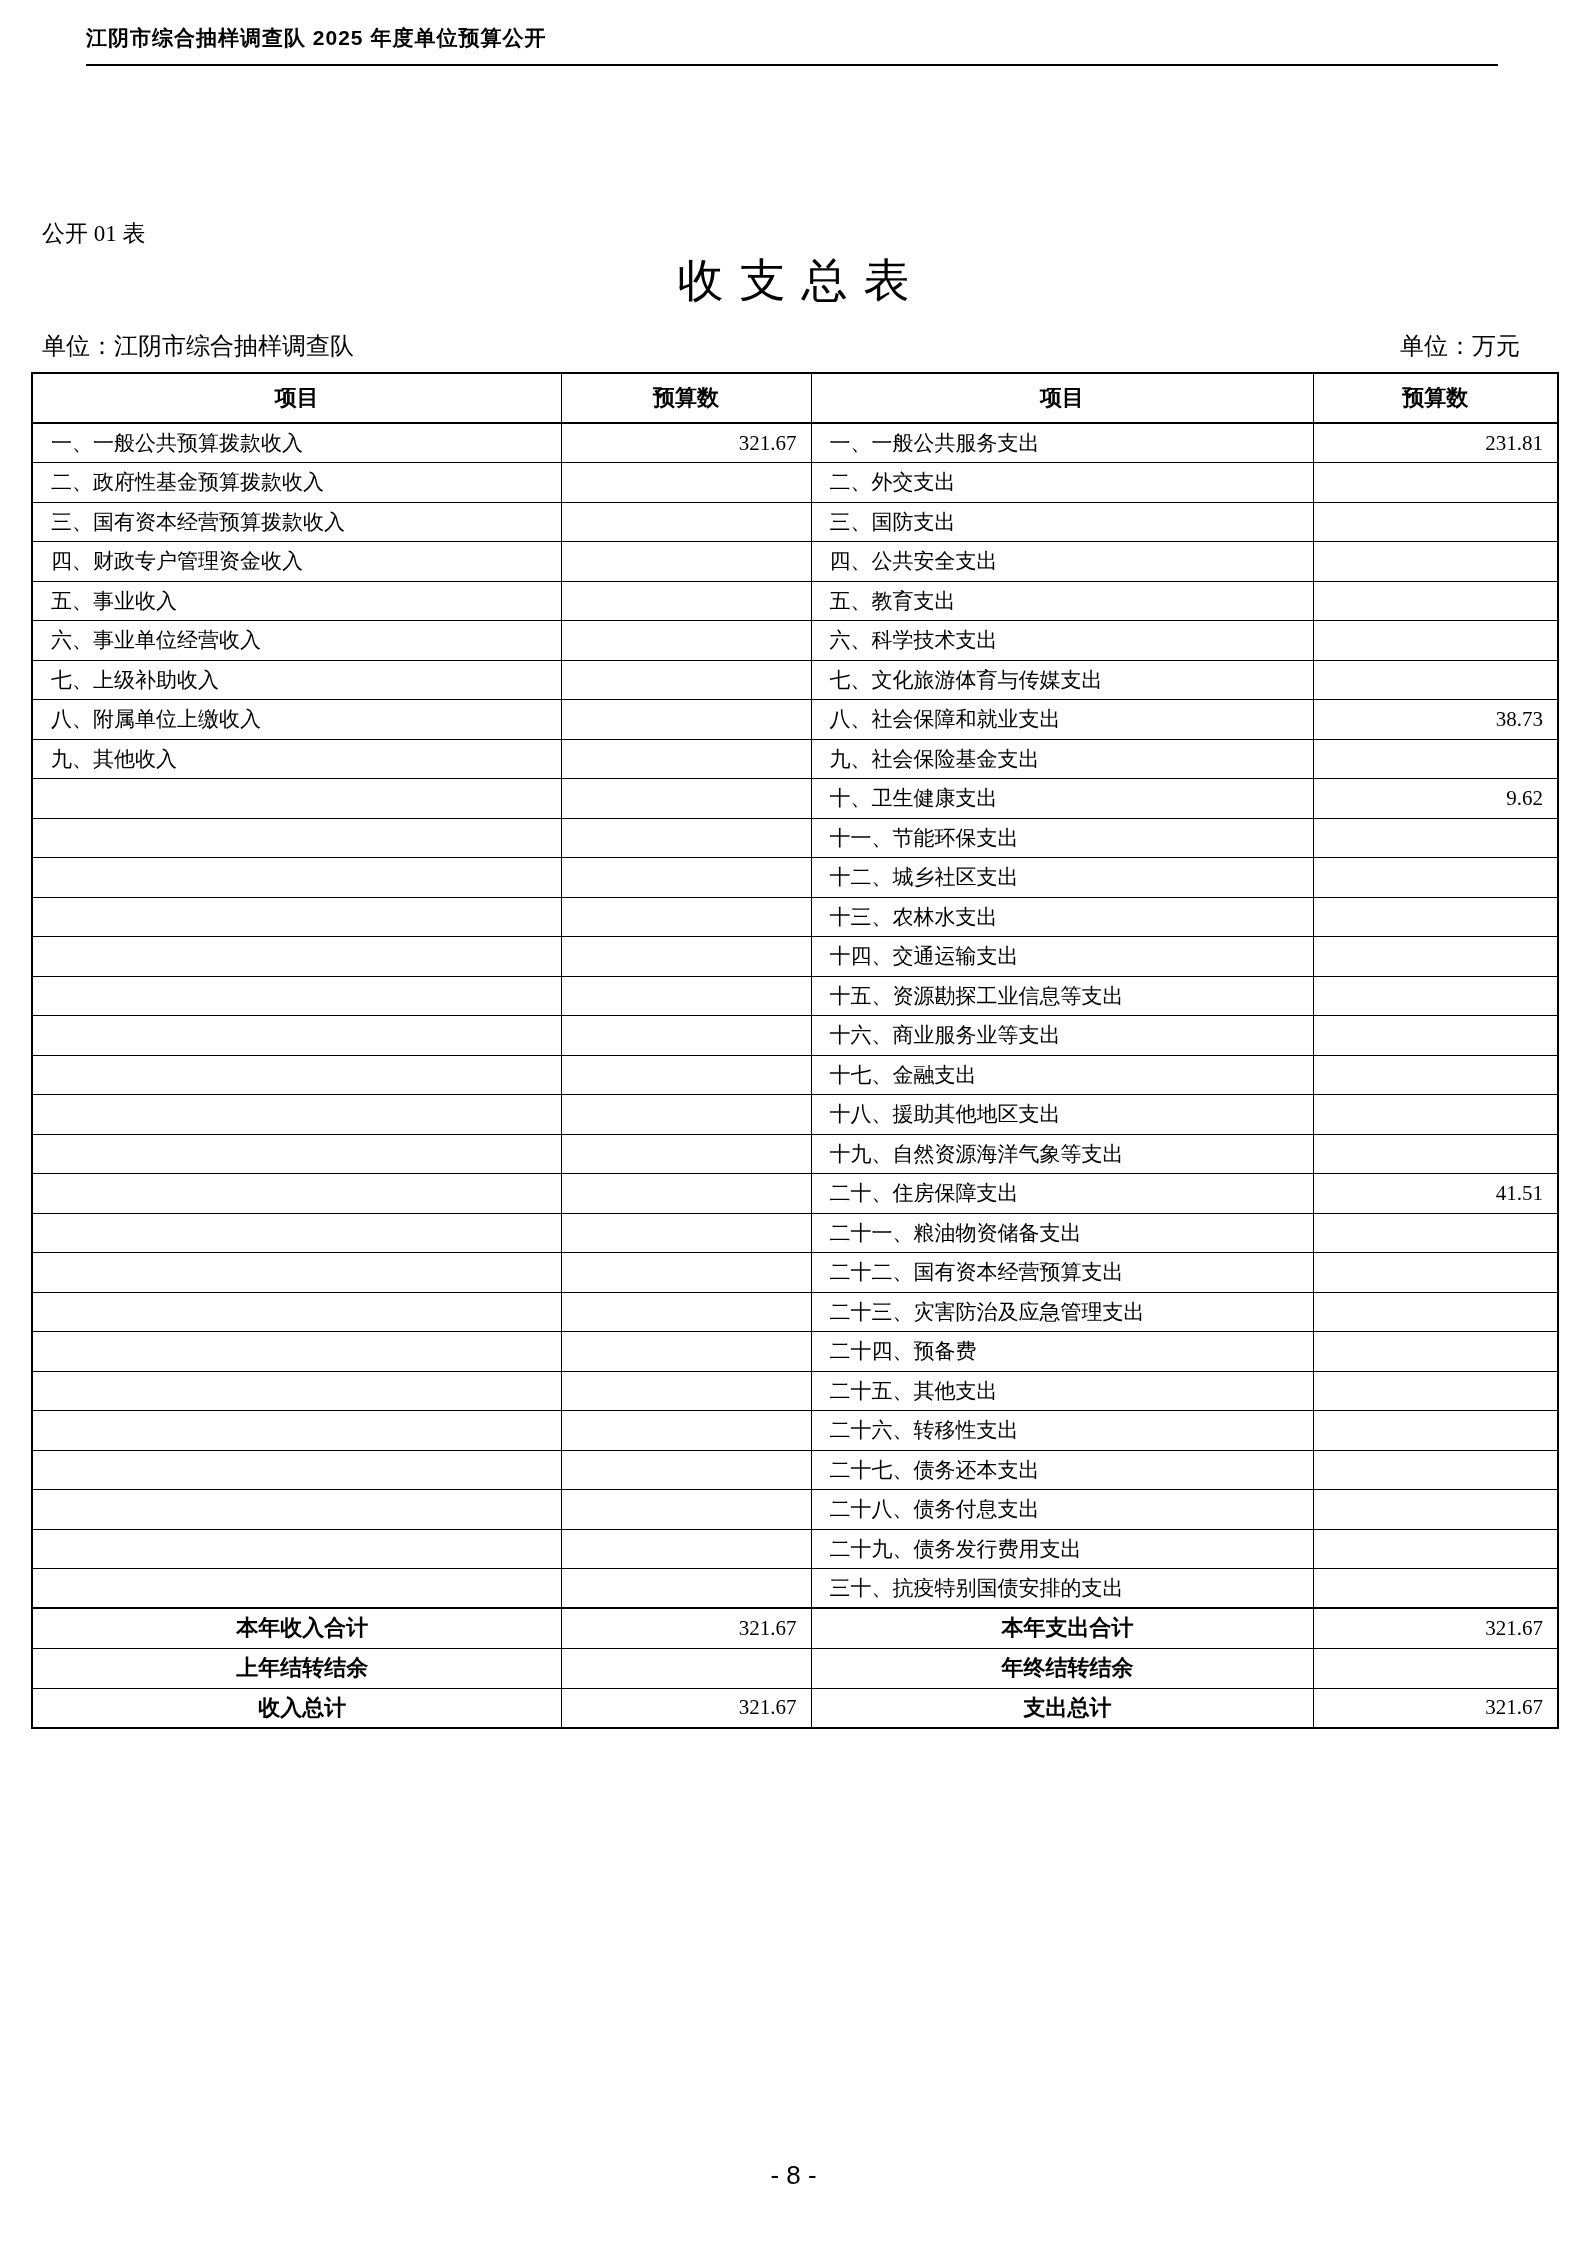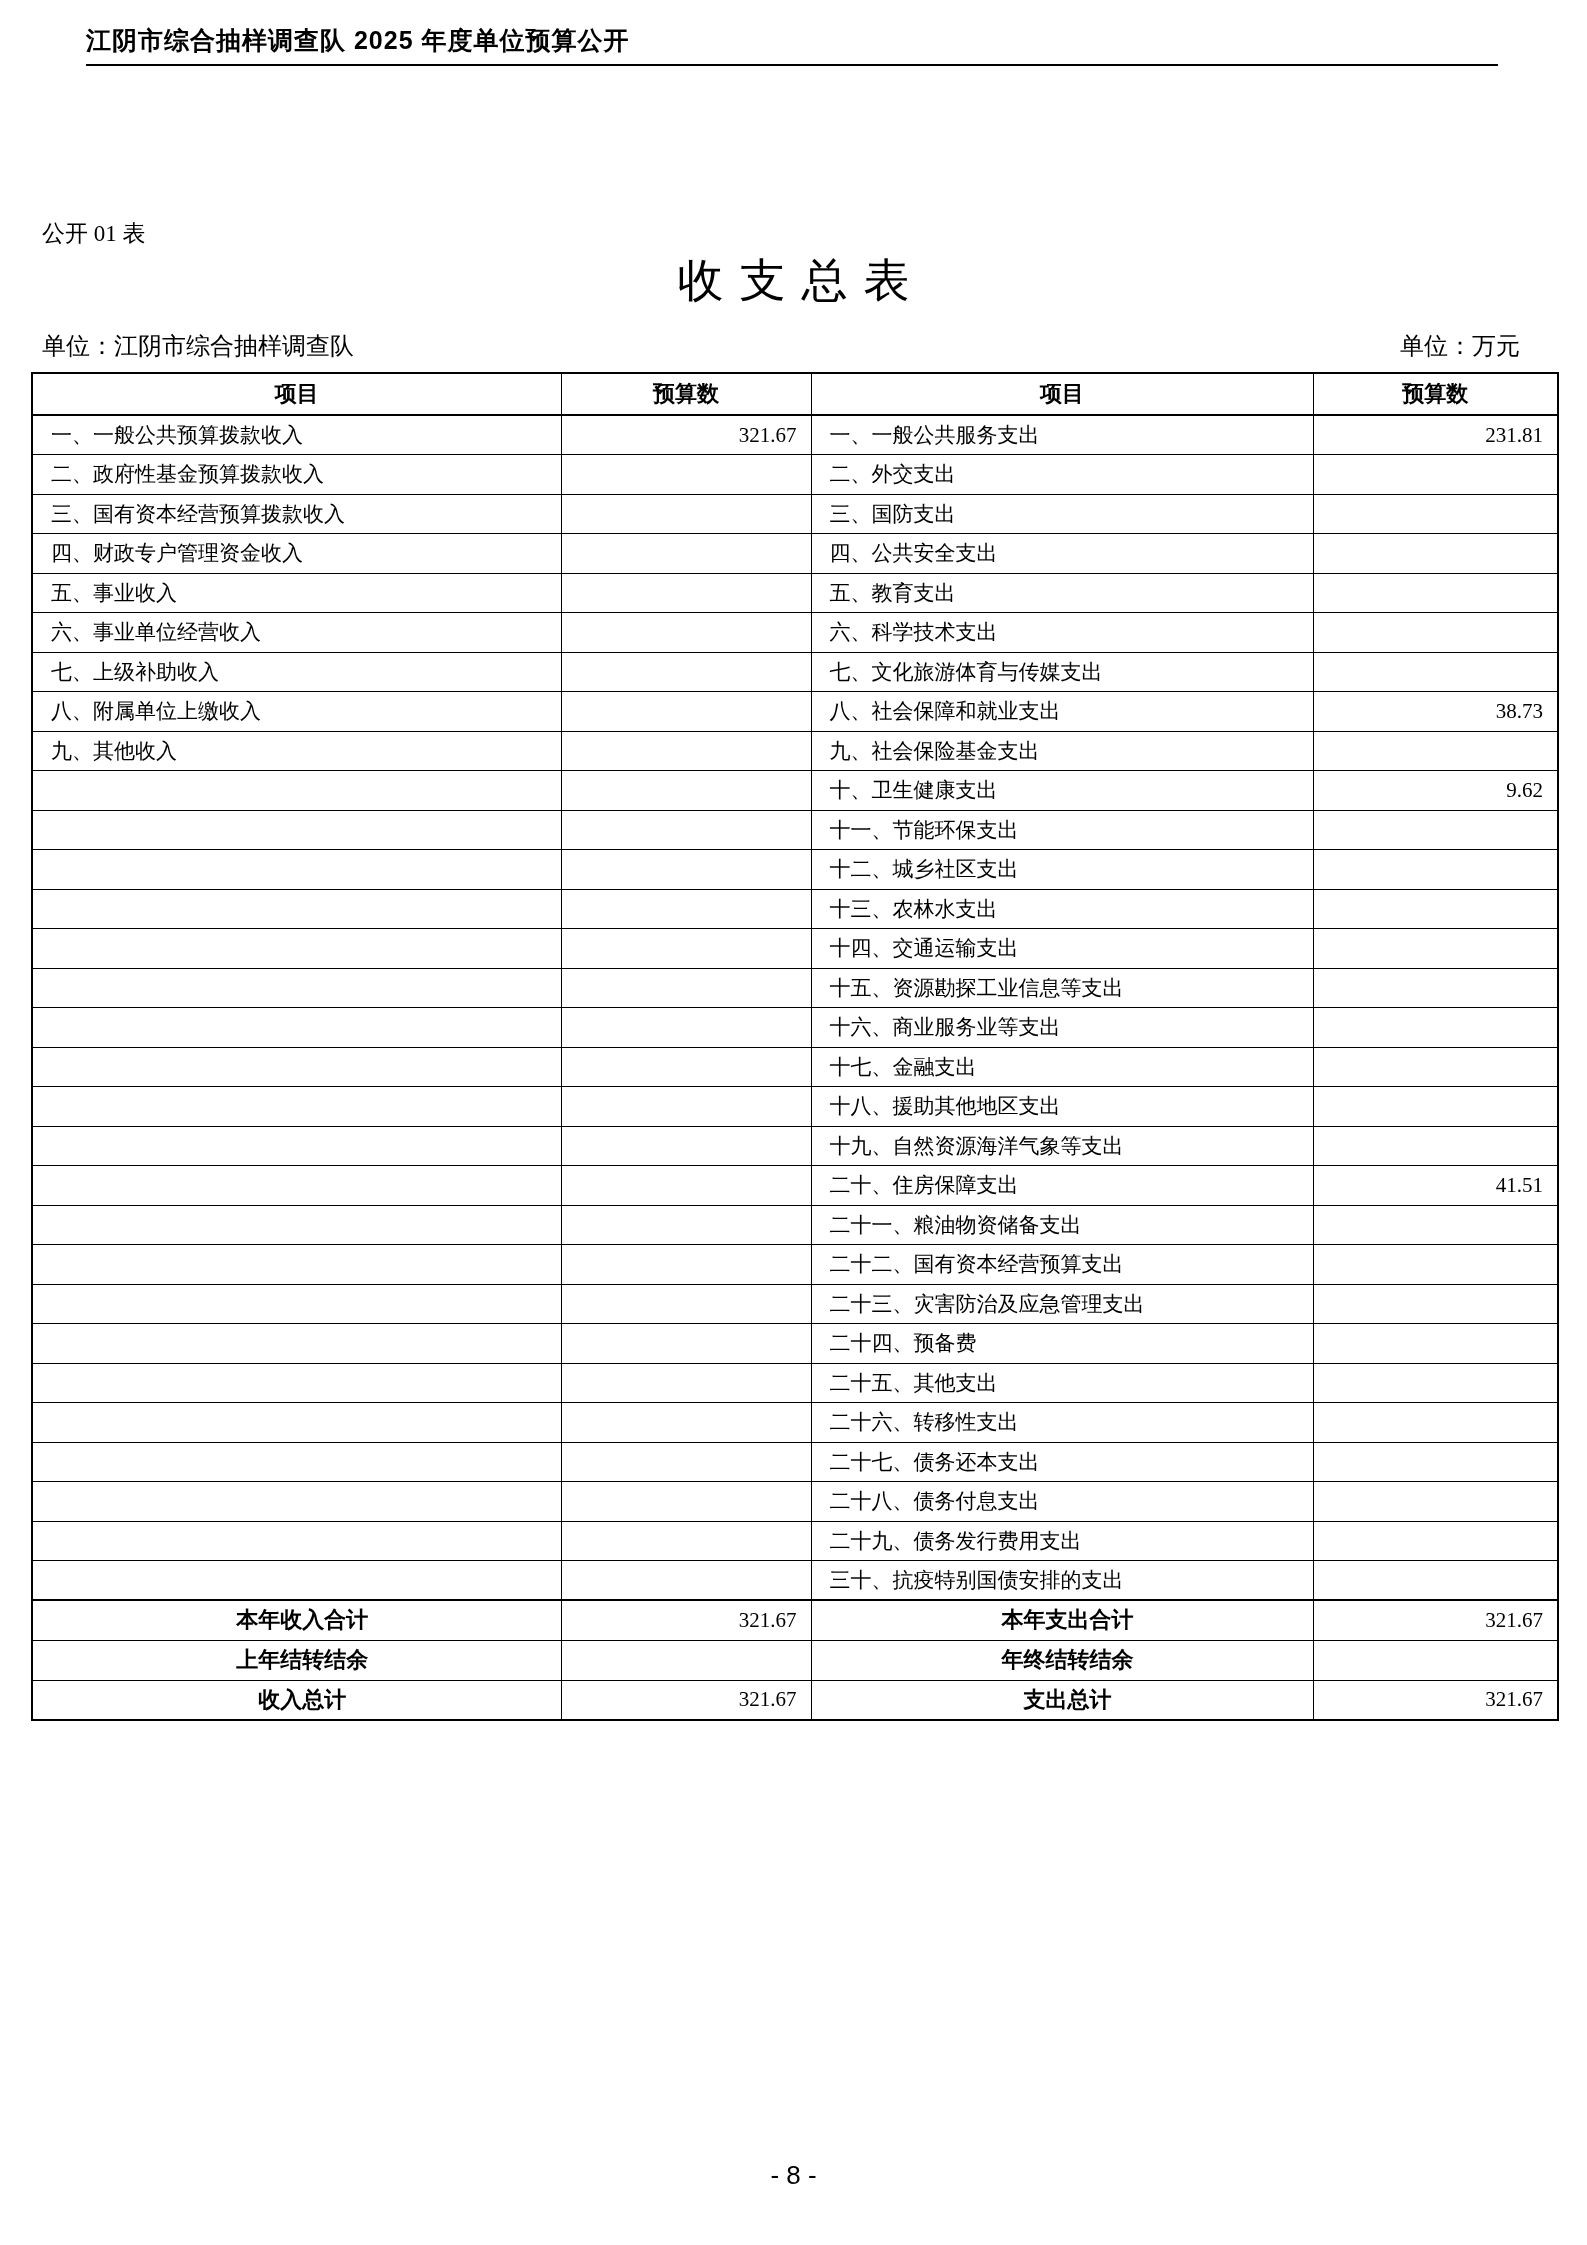--- a/index.html
+++ b/index.html
@@ -7,21 +7,21 @@
   body {
     width: 1587px; height: 2245px;
     position: relative;
     font-family: "Liberation Serif", "DejaVu Serif", serif;
     color: #000;
     overflow: hidden;
   }
   .page-header {
     position: absolute; left: 86px; top: 24px;
     font-family: "Liberation Sans", "DejaVu Sans", sans-serif;
-    font-weight: bold; font-size: 25px; letter-spacing: 1px;
+    font-weight: bold; font-size: 21px; letter-spacing: 1px;
   }
   .header-rule {
     position: absolute; left: 86px; top: 64px; width: 1412px;
     border-top: 2px solid #000;
   }
   .table-label {
     position: absolute; left: 42px; top: 218px;
     font-size: 23px;
   }
   .doc-title {
@@ -43,21 +43,21 @@
     border: 1px solid #000;
     font-size: 21px;
     overflow: hidden; white-space: nowrap;
     font-weight: normal;
   }
   thead tr.section-row th {
     height: 42px; font-size: 23px; font-weight: bold;
     text-align: center; border-bottom: 2px solid #000;
   }
   thead tr.colhead-row th {
-    height: 42px; font-size: 22px; font-weight: bold;
+    height: 50px; font-size: 22px; font-weight: bold;
     text-align: center; border-bottom: 2px solid #000;
   }
   tbody td { height: 39.5px; }
   td.item  { text-align: left;  padding-left: 18px; }
   td.value { text-align: right; padding-right: 14px; }
   tr.total-row td { height: 40px; }
   tr.totals-first td { border-top: 2px solid #000; }
   tr.total-row td.item {
     text-align: center; padding-left: 11px;
     font-weight: bold; font-size: 22px;

